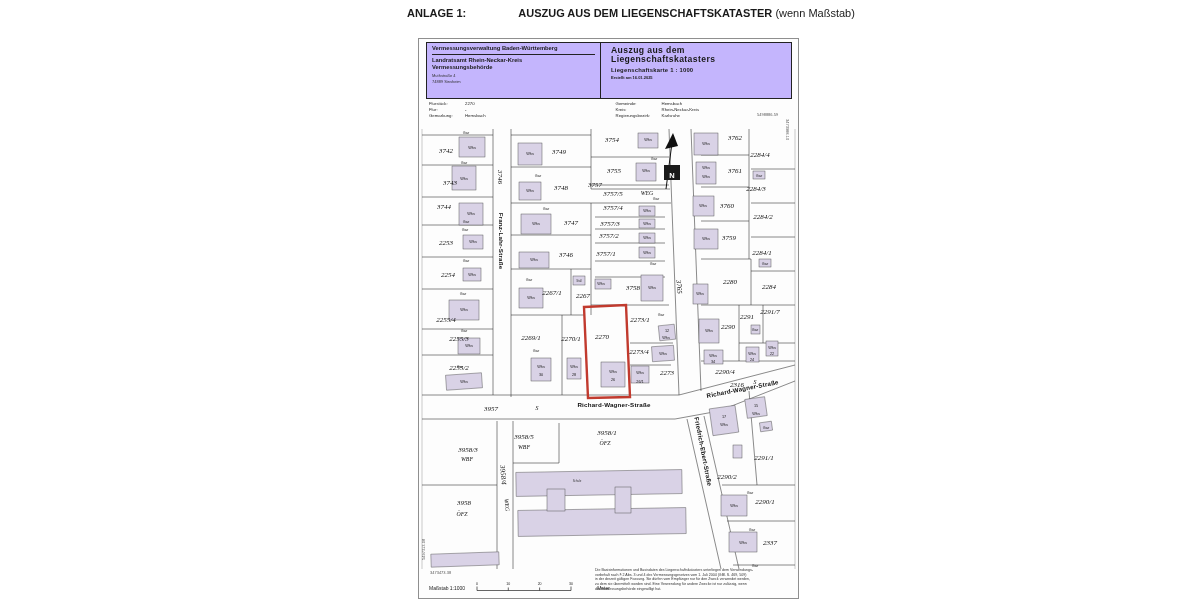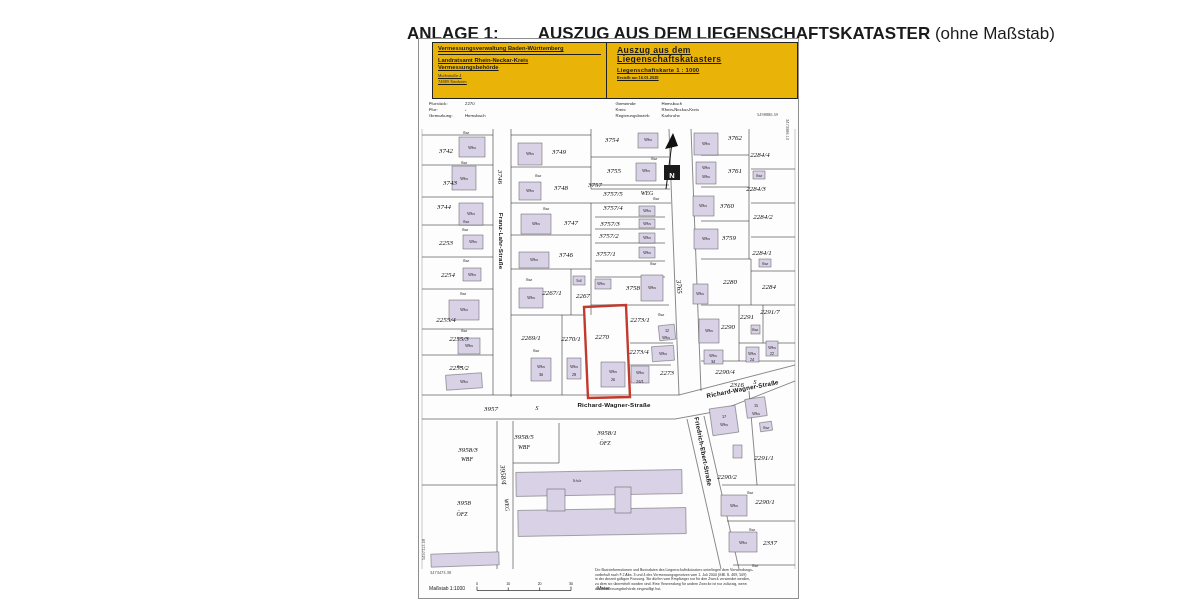--- a/index.html
+++ b/index.html
@@ -1,21 +1,21 @@
 <!DOCTYPE html>
 <html style="--highlight: #c13a2e; --building: #d9d2e6;"><head>
 <meta charset="utf-8">
 <style>
   html,body{margin:0;padding:0;background:#fff;}
   body{width:1200px;height:600px;position:relative;font-family:"Liberation Sans",sans-serif;color:#1a1a1a;overflow:hidden;}
-  .titlebar{position:absolute;left:407px;top:24px;display:flex;gap:39px;font-size:17px;white-space:nowrap;}
+  .titlebar{position:absolute;left:407px;top:7px;display:flex;gap:52px;font-size:11px;white-space:nowrap;}
   .bold{font-weight:bold;}
   .sheet{position:absolute;left:418px;top:38px;width:379px;height:559px;border:1px solid #8f8f8f;background:#fdfdfd;}
   
-  .hbox{position:absolute;left:13px;top:3px;width:364px;height:55px;border:1.2px solid #222;display:flex;background:#eab308;text-decoration:underline;}
+  .hbox{position:absolute;left:7px;top:3px;width:364px;height:55px;border:1.2px solid #222;display:flex;background:#c4b5fd;}
   .hleft{width:174px;border-right:1.2px solid #222;padding:2px 5px 0 5px;box-sizing:border-box;}
   .h-auth{font-size:5.8px;font-weight:bold;border-bottom:1px solid #222;padding-bottom:2.5px;margin-bottom:2.5px;}
   .h-off{font-size:5.8px;font-weight:bold;line-height:1.25;}
   .h-addr{font-size:4px;color:#333;margin-top:2px;line-height:1.3;}
   .hright{flex:1;padding:3px 0 0 10px;}
   .doc-title{font-size:8.6px;font-weight:bold;line-height:1.08;letter-spacing:.4px;}
   .doc-sub{font-size:5.9px;font-weight:bold;margin-top:2.5px;letter-spacing:.2px;}
   .doc-created{font-size:4px;font-weight:bold;margin-top:1.5px;}
   
   .meta{position:absolute;left:10px;top:62px;display:flex;gap:130px;font-size:4.3px;color:#222;}
@@ -42,21 +42,21 @@
   text.tick{font:3.5px "Liberation Sans",sans-serif;fill:#222;text-anchor:middle;}
   
   .scaleRow{position:absolute;left:10px;top:542px;display:flex;align-items:center;gap:8px;font-size:5px;color:#222;}
   .disclaimer{position:absolute;left:176px;top:529px;width:198px;font-size:3.6px;line-height:1.3;color:#333;}
 </style>
 </head>
 <body>
 
 <div class="titlebar">
   <span class="bold">ANLAGE 1:</span>
-  <span><span class="bold">AUSZUG AUS DEM LIEGENSCHAFTSKATASTER</span> <span>(ohne Maßstab)</span></span>
+  <span><span class="bold">AUSZUG AUS DEM LIEGENSCHAFTSKATASTER</span> <span>(wenn Maßstab)</span></span>
 </div>
 
 <div class="sheet">
 
   <div class="hbox">
     <div class="hleft">
       <div class="h-auth">Vermessungsverwaltung Baden-Württemberg</div>
       <div class="h-off">Landratsamt Rhein-Neckar-Kreis</div>
       <div class="h-off">Vermessungsbehörde</div>
       <div class="h-addr">

